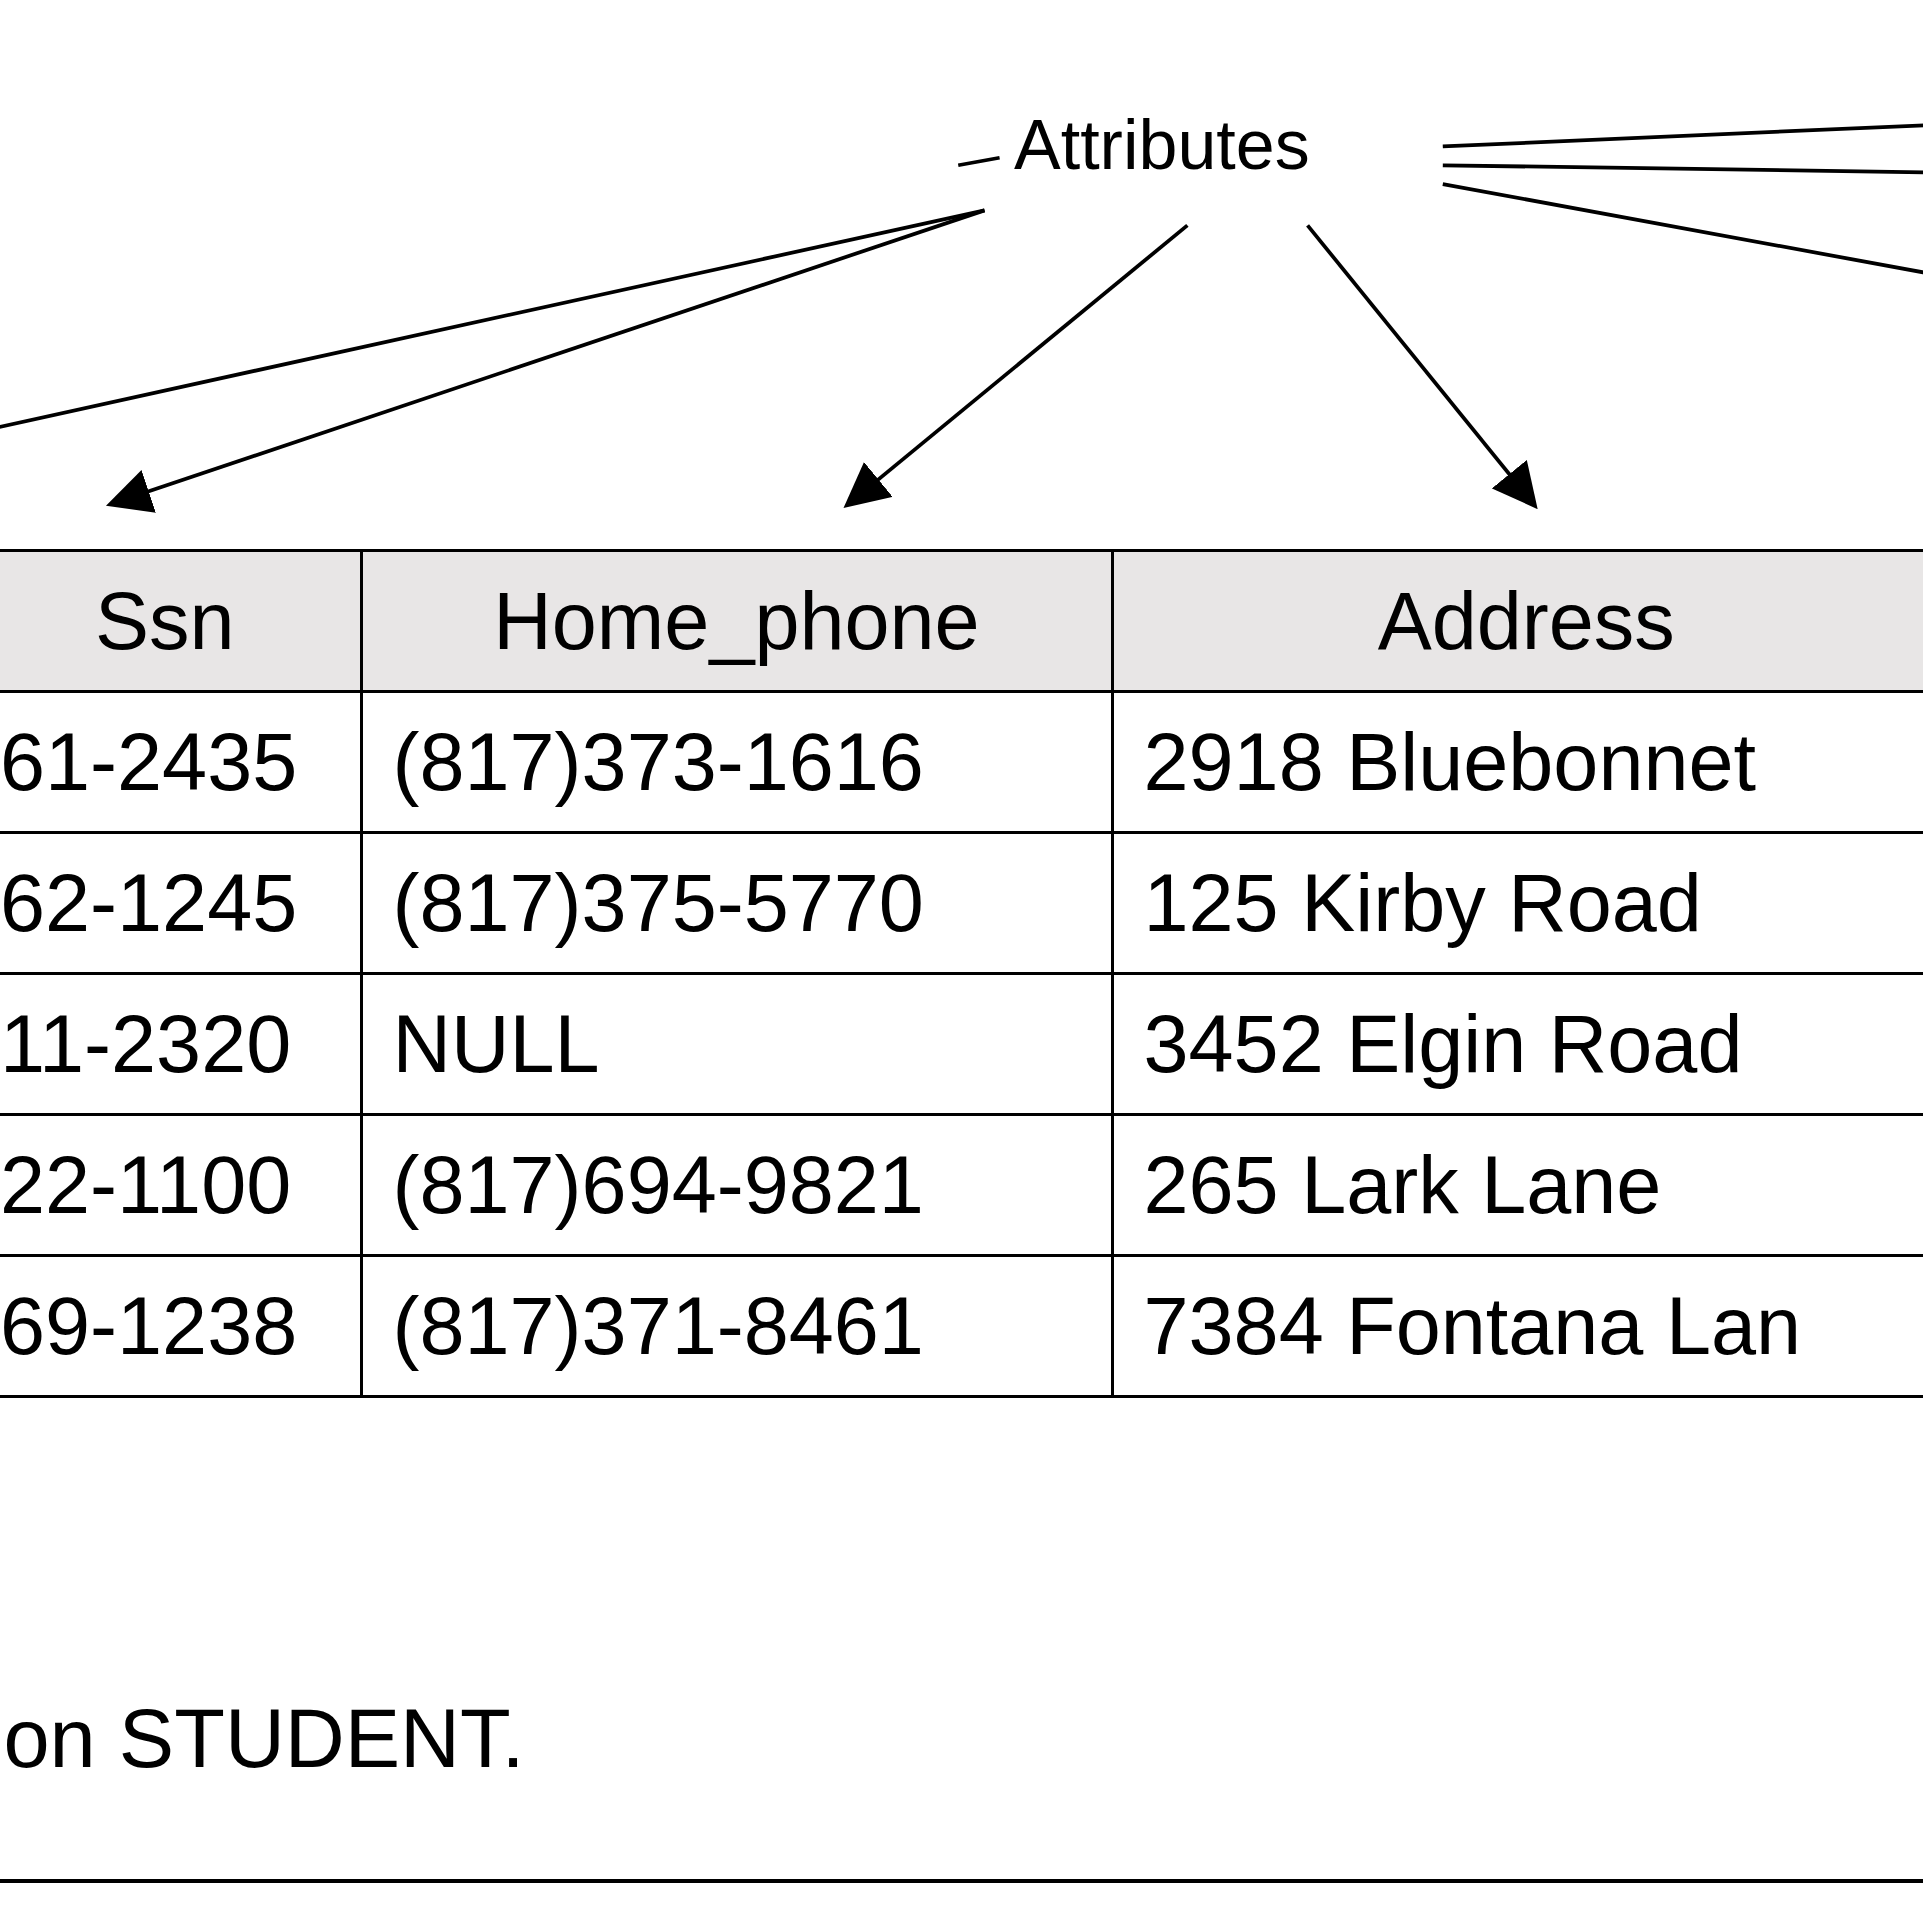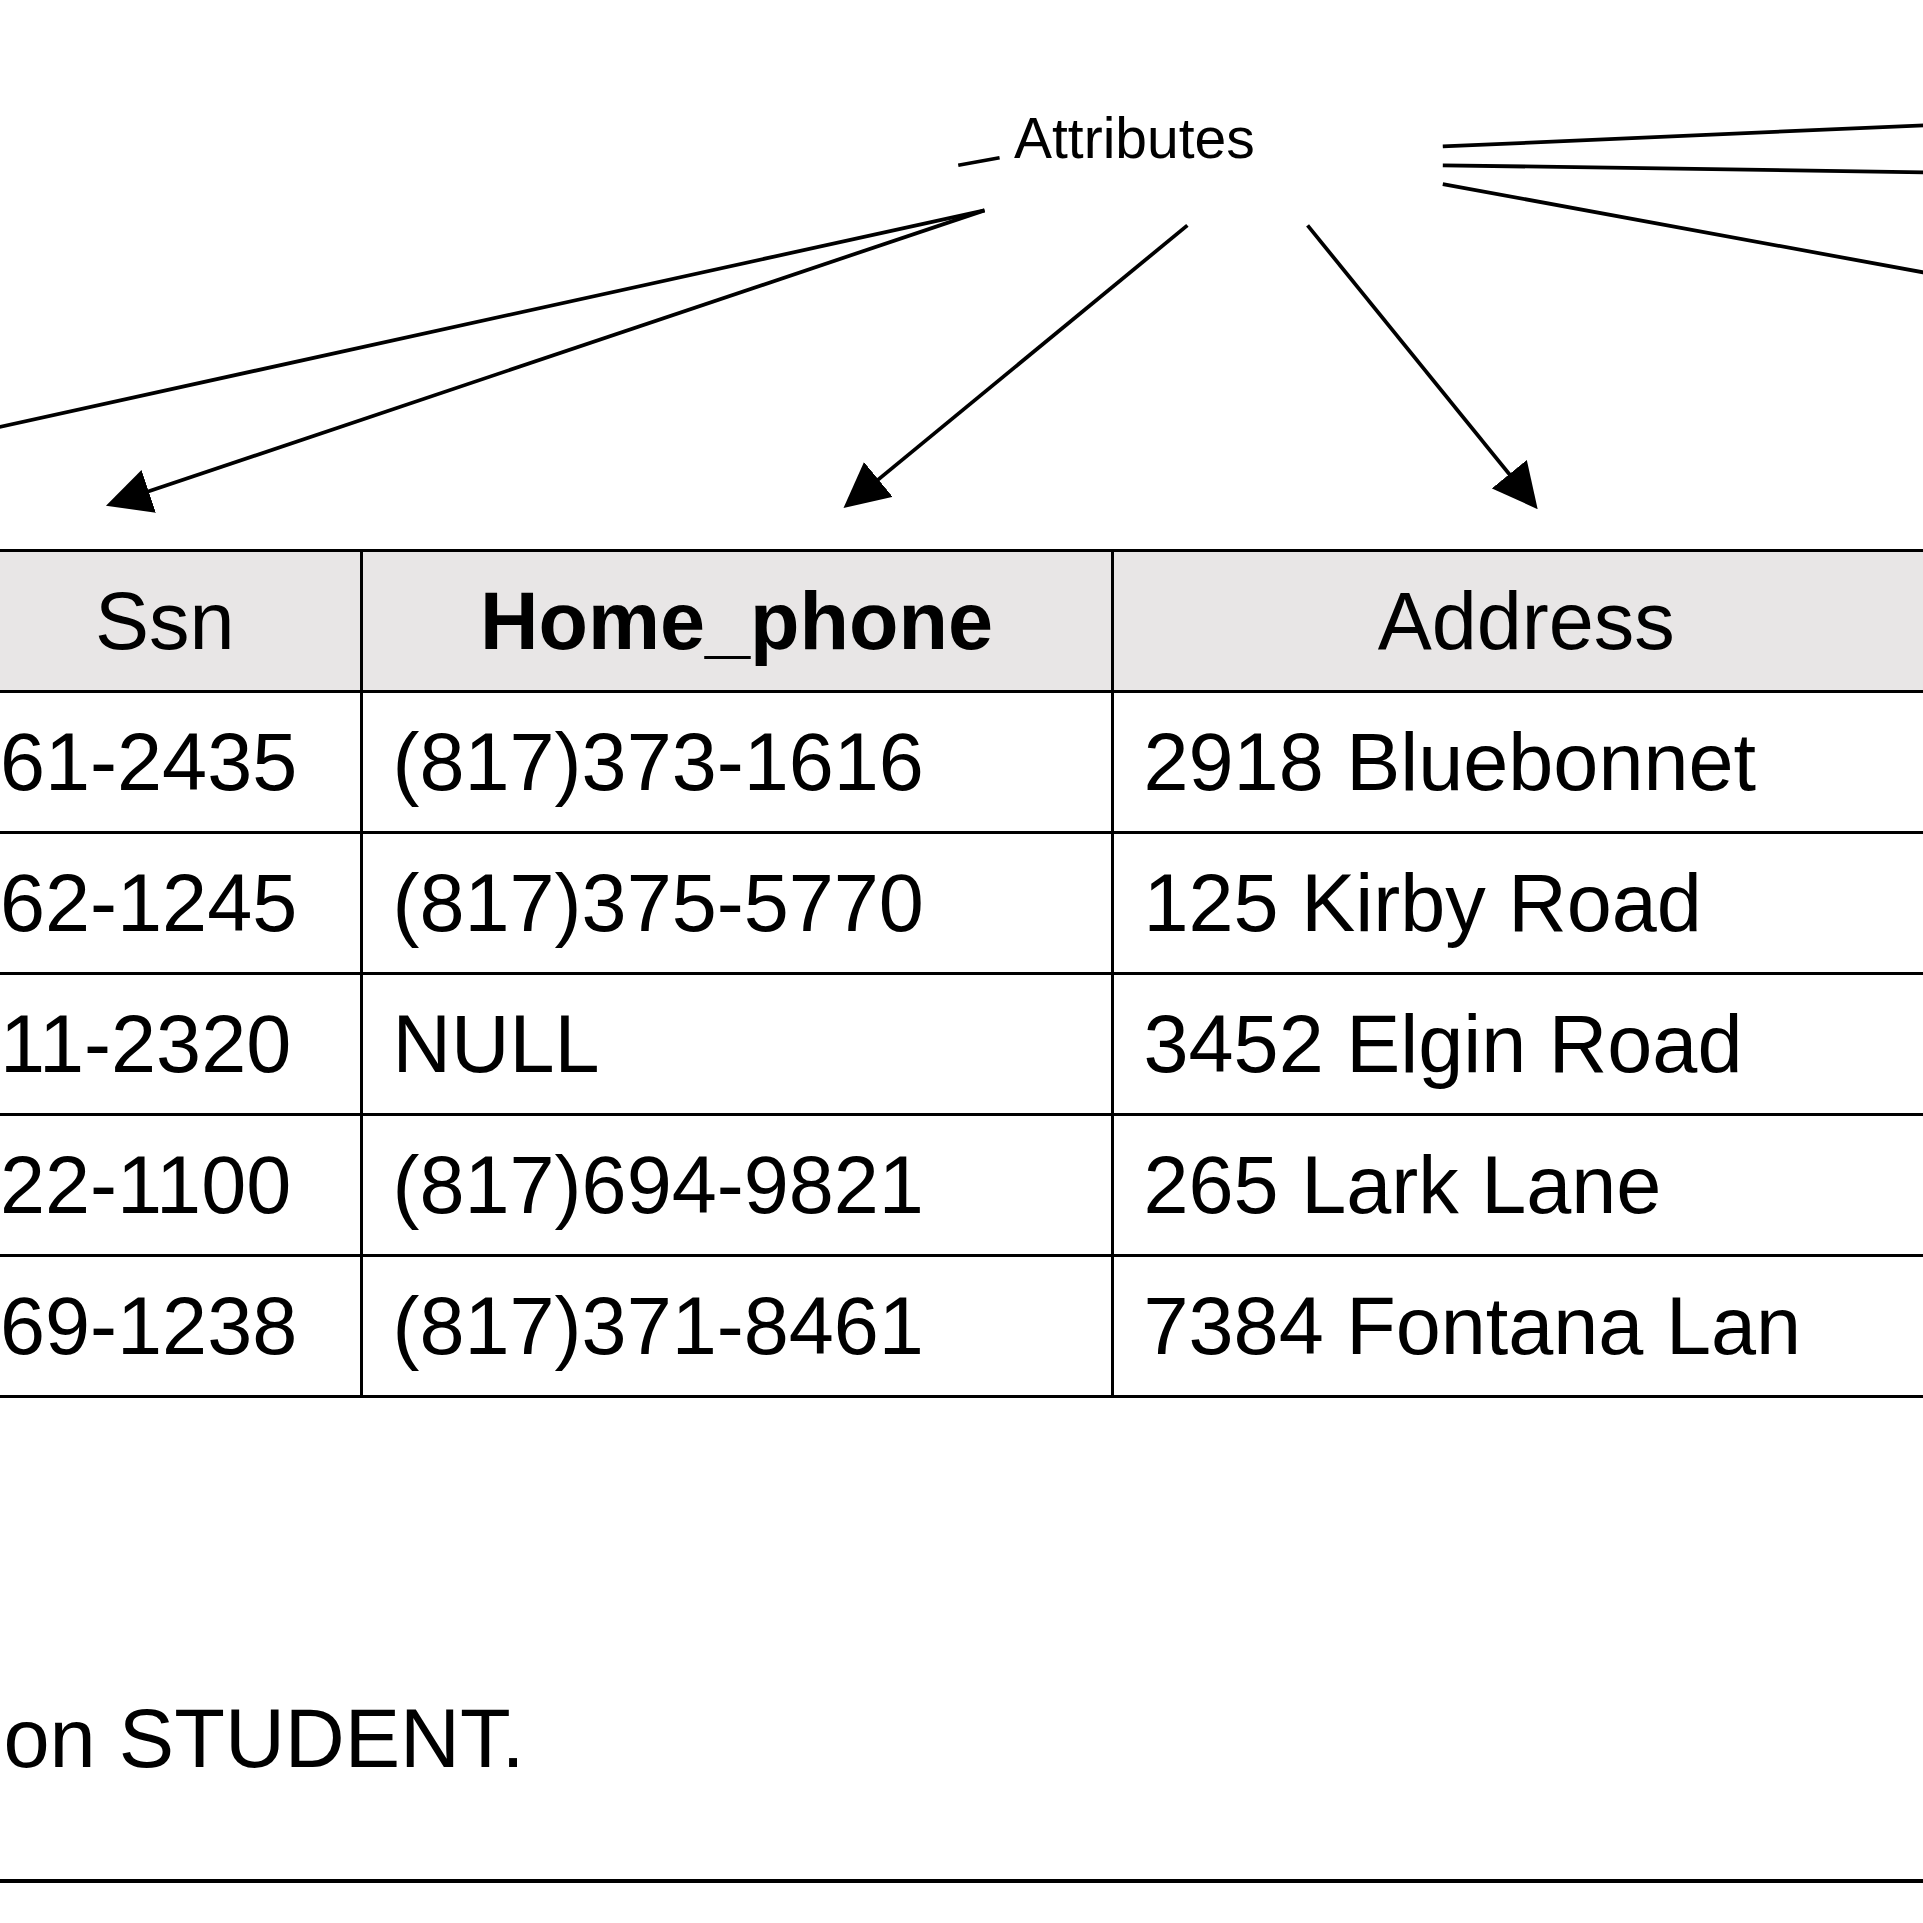--- a/index.html
+++ b/index.html
@@ -19,21 +19,21 @@
       position: absolute;
       top: 0;
       left: 0;
       width: 100%;
       height: 100%;
     }
     .attributes-label {
       position: absolute;
       top: 105px;
       left: 1014px;
-      font-size: 57px;
+      font-size: 70px;
       color: #000;
       font-weight: 400;
     }
     .arrows-svg {
       position: absolute;
       top: 0;
       left: 0;
       width: 1924px;
       height: 601px;
       pointer-events: none;
@@ -74,21 +74,20 @@
       border-left: none;
     }
     td:last-child {
       border-right: none;
     }
     .col-ssn {
       width: 391px;
     }
     .col-phone {
       width: 751px;
-      font-weight: bold;
     }
     .col-address {
       width: 827px;
     }
     .caption {
       position: absolute;
       top: 1691px;
       left: -15px;
       font-size: 83px;
       color: #000;

